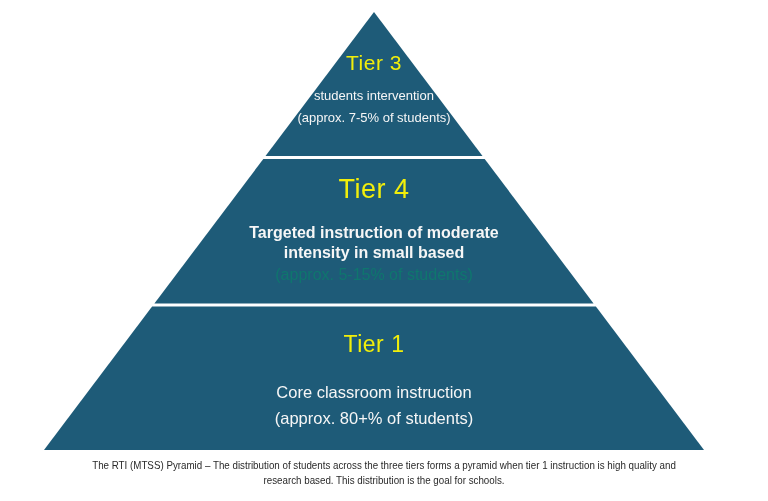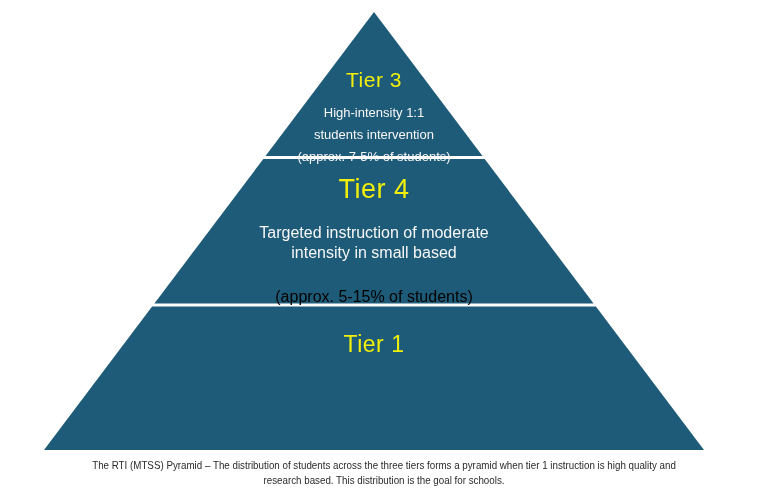--- a/index.html
+++ b/index.html
@@ -26,40 +26,40 @@
     transform: translateX(-50%);
     text-align: center;
     white-space: nowrap;
   }
   .tier-label {
     color: #f1ee0b;
     font-weight: 500;
     letter-spacing: 0.5px;
   }
   .tier3-block { top: 51px; }
-  .tier3-block .tier-label { font-size: 21px; line-height: 24px; margin-top: 17px; }
+  .tier3-block .tier-label { font-size: 21px; line-height: 24px; }
   .tier3-lines {
     margin-top: 10px;
     color: #f6f6f6;
     font-size: 13px;
     line-height: 22px;
     font-weight: 500;
   }
   .tier2-block { top: 174px; }
   .tier2-block .tier-label { font-size: 27px; line-height: 30px; }
   .tier2-lines {
     margin-top: 19px;
     color: #f6f6f6;
     font-size: 16px;
     line-height: 20px;
-    font-weight: 400;
+    font-weight: 700;
   }
   .tier2-approx {
-    margin-top: 24px;
-    color: #000000;
+    margin-top: 2px;
+    color: #0f766e;
     font-size: 16px;
     line-height: 20px;
     font-weight: 500;
   }
   .tier1-block { top: 326px; }
   .tier1-block .tier-label { font-size: 23px; line-height: 36px; }
   .tier1-lines {
     margin-top: 17px;
     color: #f6f6f6;
     font-size: 16.5px;
@@ -88,37 +88,40 @@
 
   <svg class="pyramid-svg" width="768" height="501" viewBox="0 0 768 501">
     <polygon points="374,12 482.5,156 265.5,156" fill="#1e5b78"></polygon>
     <polygon points="263.3,159 484.7,159 593.6,303.5 154.4,303.5" fill="#1e5b78"></polygon>
     <polygon points="152.1,306.5 595.9,306.5 704,450 44,450" fill="#1e5b78"></polygon>
   </svg>
 
   <div class="tier-text tier3-block">
     <div class="tier-label">Tier 3</div>
     <div class="tier3-lines">
-      <div>High-intensity 1:1</div>
       <div>students intervention</div>
       <div>(approx. 7-5% of students)</div>
     </div>
   </div>
 
   <div class="tier-text tier2-block">
     <div class="tier-label">Tier 4</div>
     <div class="tier2-lines">
       <div>Targeted instruction of moderate</div>
       <div>intensity in small based</div>
     </div>
     <div class="tier2-approx">(approx. 5-15% of students)</div>
   </div>
 
   <div class="tier-text tier1-block">
     <div class="tier-label">Tier 1</div>
+    <div class="tier1-lines">
+      <div>Core classroom instruction</div>
+      <div>(approx. 80+% of students)</div>
+    </div>
   </div>
 
   <div class="caption">
     <div>The RTI (MTSS) Pyramid – The distribution of students across the three tiers forms a pyramid when tier 1 instruction is high quality and</div>
     <div>research based. This distribution is the goal for schools.</div>
   </div>
 
 </div>
 
 </body></html>

